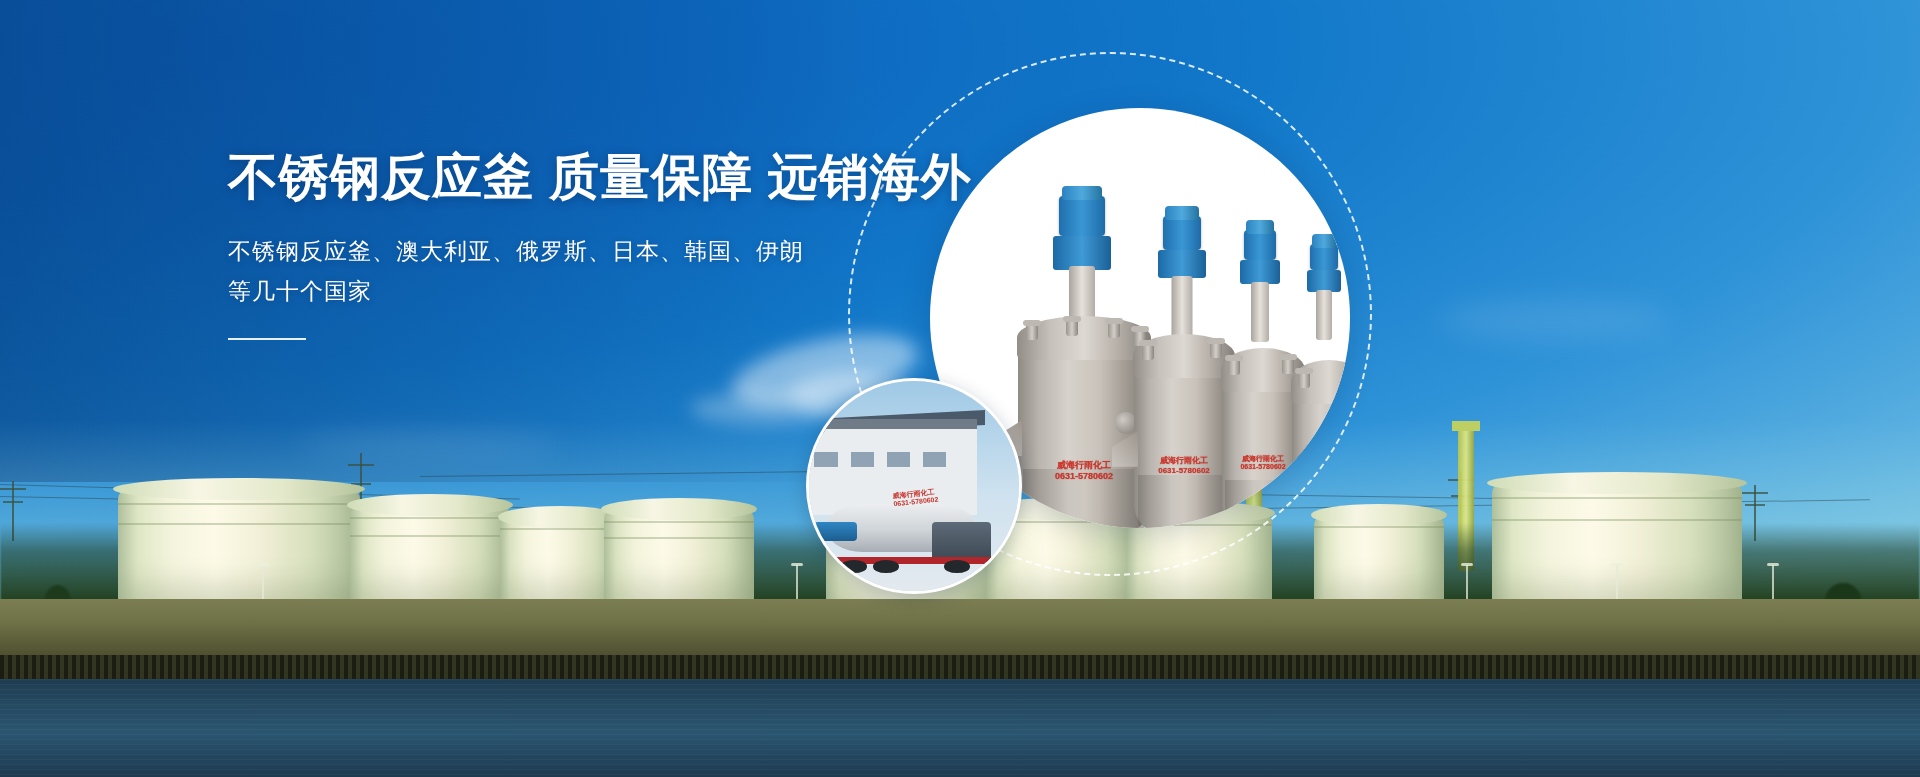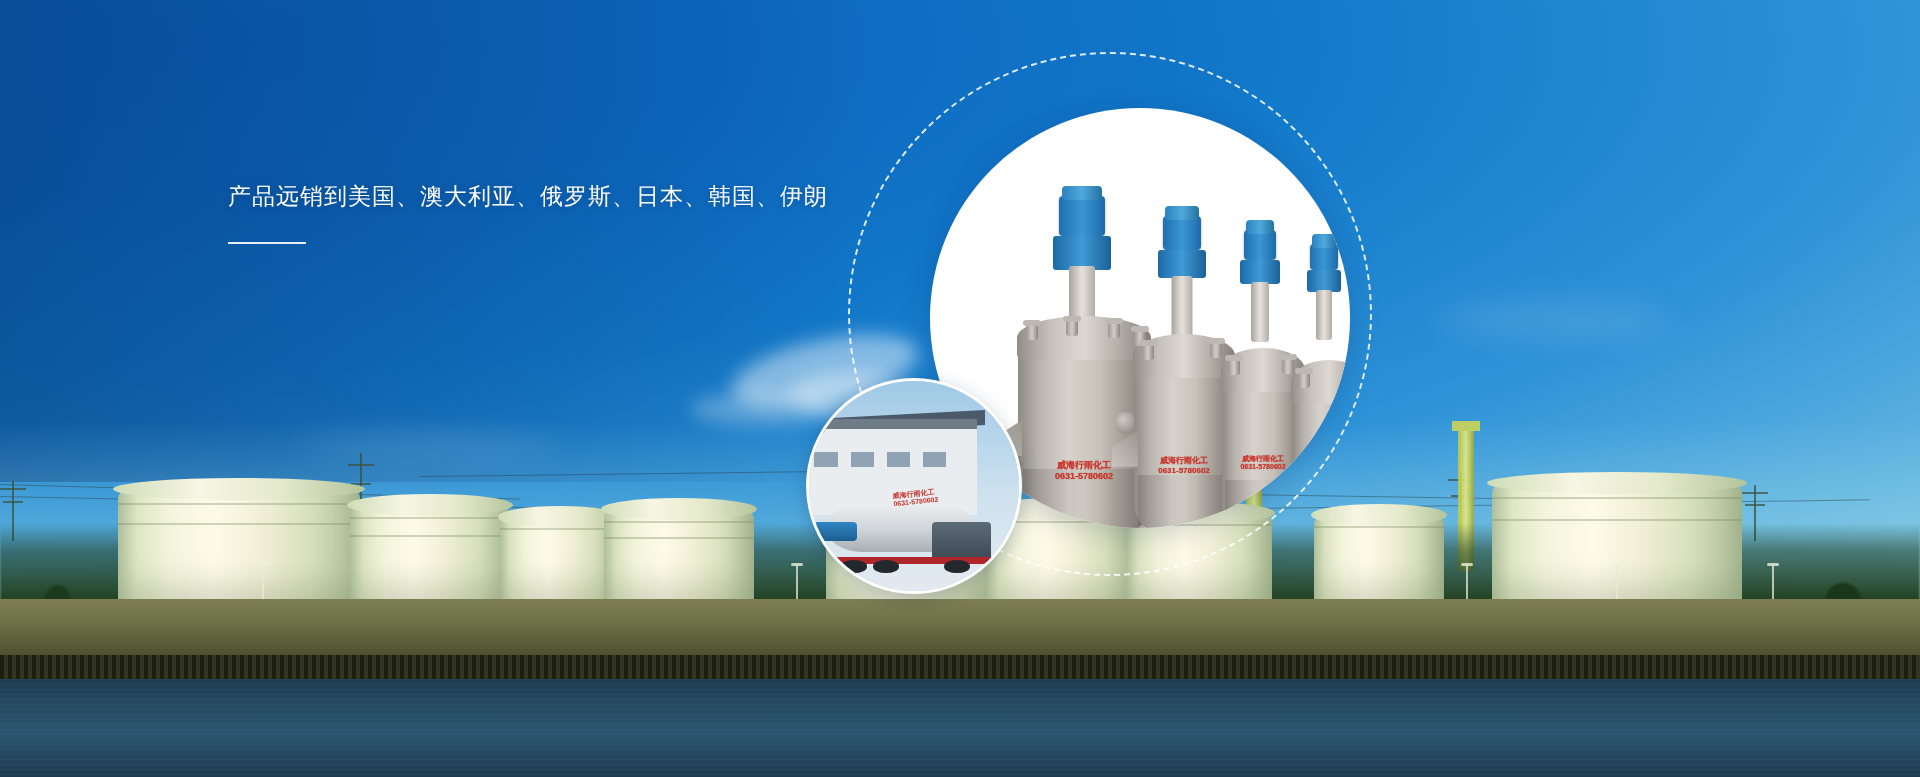--- a/index.html
+++ b/index.html
@@ -218,22 +218,24 @@
     <div class="lamp" style="left:1772px;"></div>
 
     <div class="quay"></div>
     <div class="quaywall"></div>
     <div class="water"></div>
   </div>
 
   <div class="arc"></div>
 
   <div class="copy">
+    <div class="headline">不锈钢反应釜 质量保障 远销海外</div>
     <div class="body-text">
-      <div>产品远销到美国、澳大利亚、俄罗斯、日本、韩国、伊朗</div>
+      <div>不锈钢反应釜、澳大利亚、俄罗斯、日本、韩国、伊朗</div>
+      <div>等几十个国家</div>
     </div>
     <div class="rule"></div>
   </div>
 
   <div class="bigcircle">
 
     <div class="motor" style="left:152px;bottom:292px;width:46px;height:40px;">
         <span class="cap"></span>
       </div>
     <div class="gearbox" style="left:152px;bottom:258px;width:58px;height:34px;"></div>

